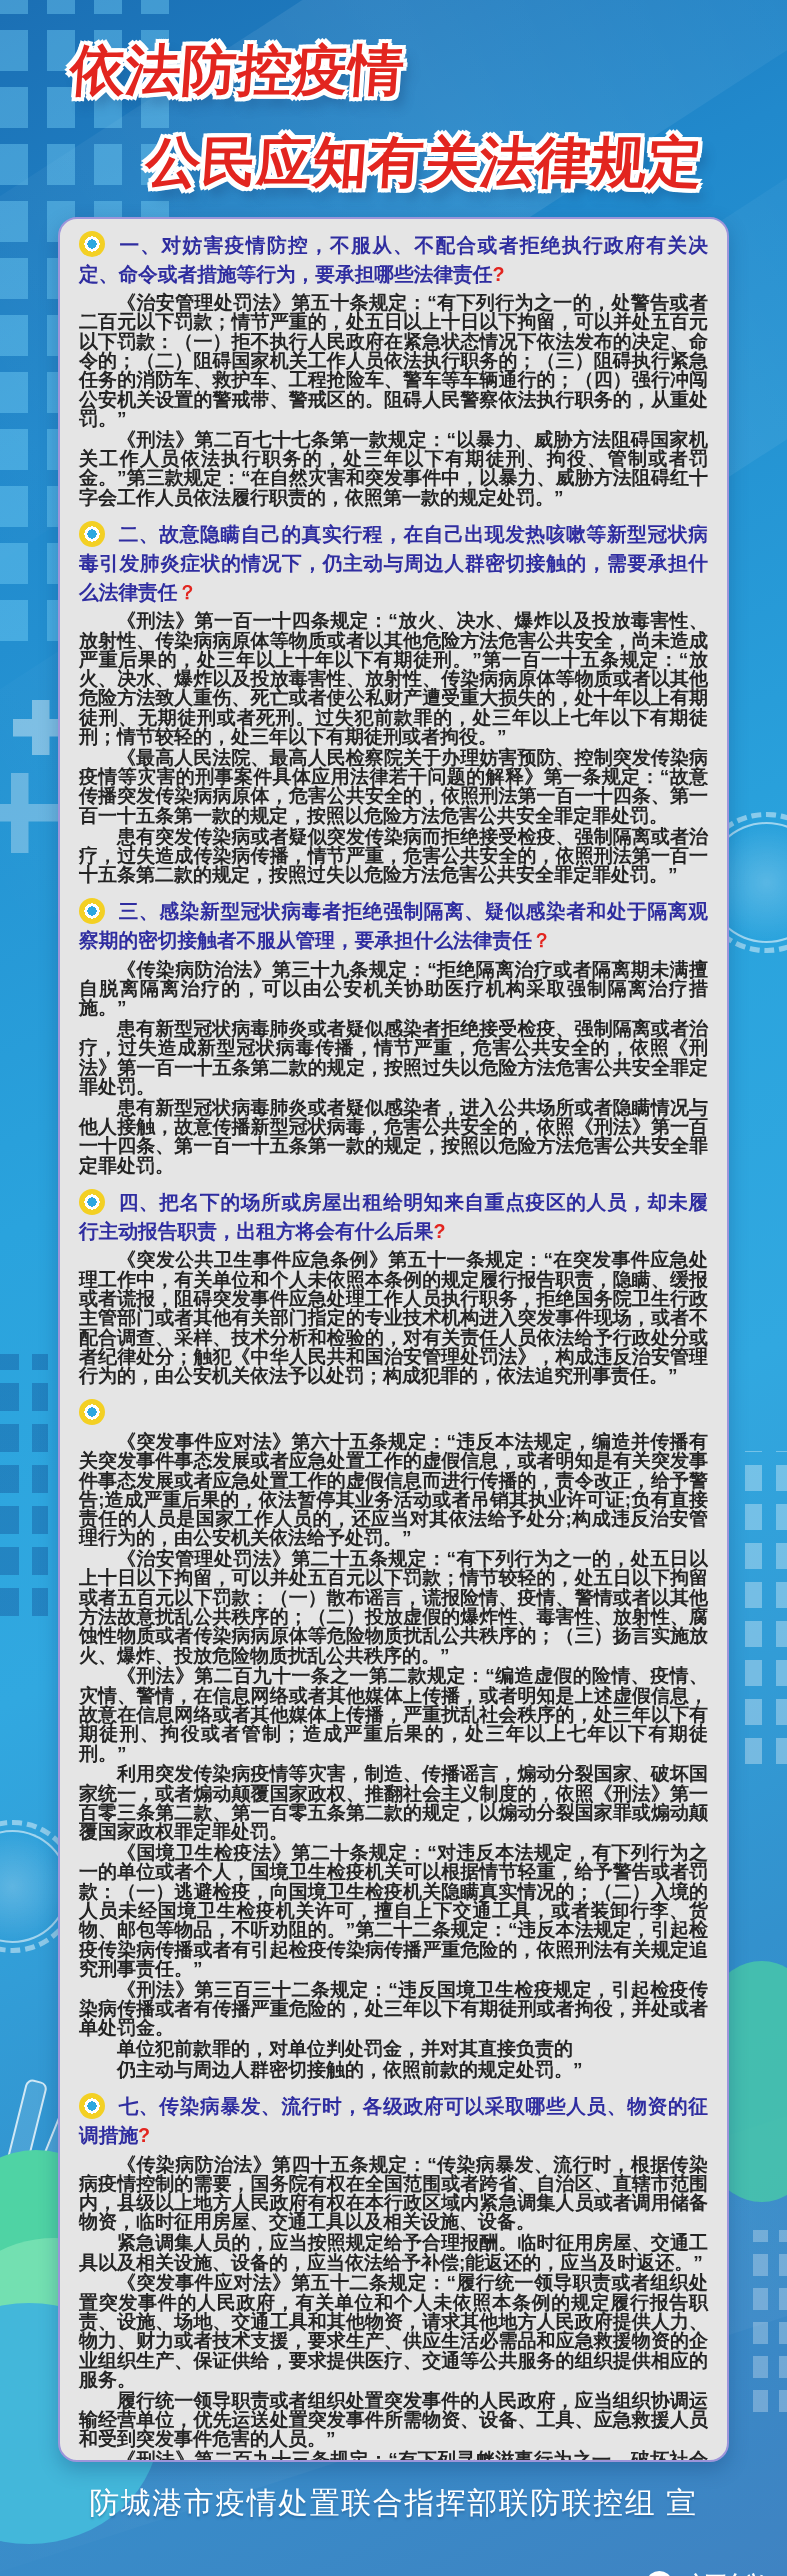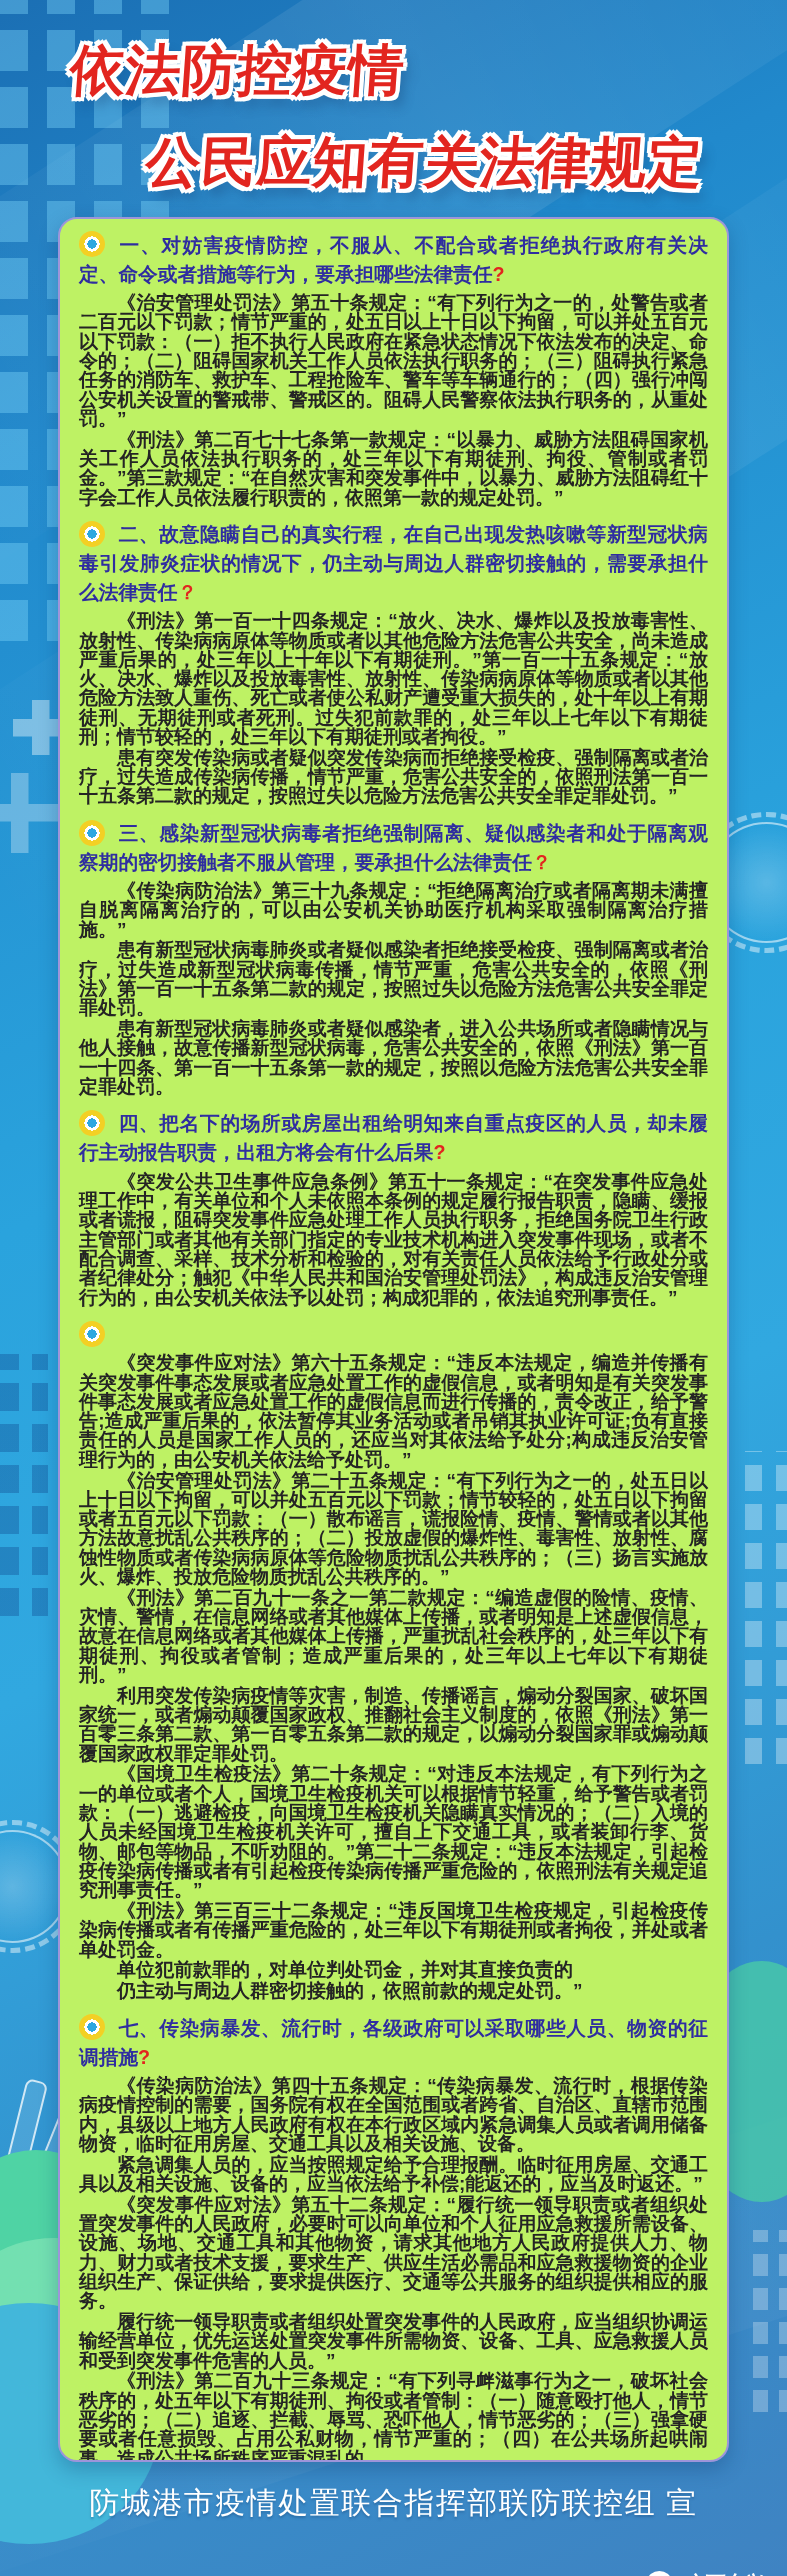--- a/index.html
+++ b/index.html
@@ -56,21 +56,21 @@
   .title-wrap{position:absolute;left:67px;top:32px;z-index:6;transform:skewX(-4deg);}
   .title-line{font-weight:bold;color:var(--title-red,#e2251f);letter-spacing:0.7px;white-space:nowrap;
     text-shadow:
       -3.6px -3.6px 0 #fff,3.6px -3.6px 0 #fff,-3.6px 3.6px 0 #fff,3.6px 3.6px 0 #fff,
       -4.4px 0 0 #fff,4.4px 0 0 #fff,0 -4.4px 0 #fff,0 4.4px 0 #fff,
       7.3px 10.2px 11.7px rgba(20,60,110,.45);}
   .title-line.l1{font-size:55px;line-height:76px;}
   .title-line.l2{font-size:55px;line-height:76px;margin-left:82px;margin-top:16px;}
   
   .panel{position:absolute;left:58px;top:217px;width:671px;height:2245px;z-index:5;
-    background:#bef264;border:2.9px solid var(--panel-border,#9d95da);border-radius:19px;
+    background:#e5e5e5;border:2.9px solid var(--panel-border,#9d95da);border-radius:19px;
     box-sizing:border-box;padding:10.2px 19px 13px;overflow:hidden;
     box-shadow:0 7.3px 19px rgba(10,50,100,.28);}
   .sec-title{font-size:19.7px;line-height:29px;font-weight:bold;color:var(--heading-indigo,#2f2da0);
     text-align:justify;margin:13px 0 4.4px;}
   .sec-title .q{color:var(--title-red,#e2251f);}
   section:first-child .sec-title{margin-top:1.5px;}
   .bullet{display:inline-block;width:26px;height:26px;border-radius:50%;vertical-align:-5.8px;margin-right:13px;
     background:radial-gradient(closest-side,var(--bullet-blue,#2da7e0) 0 36%,#ffffff 36% 58%,var(--bullet-yellow,#f3d024) 58% 100%);}
   .sec-body p{font-size:19px;line-height:19.3px;font-weight:bold;color:#242424;
     text-align:justify;text-indent:2em;margin:0 0 1.5px;}
@@ -116,20 +116,21 @@
     <div class="sec-body">
         <p>《治安管理处罚法》第五十条规定：“有下列行为之一的，处警告或者二百元以下罚款；情节严重的，处五日以上十日以下拘留，可以并处五百元以下罚款：（一）拒不执行人民政府在紧急状态情况下依法发布的决定、命令的；（二）阻碍国家机关工作人员依法执行职务的；（三）阻碍执行紧急任务的消防车、救护车、工程抢险车、警车等车辆通行的；（四）强行冲闯公安机关设置的警戒带、警戒区的。阻碍人民警察依法执行职务的，从重处罚。”</p>
         <p>《刑法》第二百七十七条第一款规定：“以暴力、威胁方法阻碍国家机关工作人员依法执行职务的，处三年以下有期徒刑、拘役、管制或者罚金。”第三款规定：“在自然灾害和突发事件中，以暴力、威胁方法阻碍红十字会工作人员依法履行职责的，依照第一款的规定处罚。”</p>
       </div>
   </section>
 
   <section>
     <div class="sec-title"><span class="bullet"></span><span class="sec-title-text">二、故意隐瞒自己的真实行程，在自己出现发热咳嗽等新型冠状病毒引发肺炎症状的情况下，仍主动与周边人群密切接触的，需要承担什么法律责任<span class="q">？</span></span></div>
     <div class="sec-body">
         <p>《刑法》第一百一十四条规定：“放火、决水、爆炸以及投放毒害性、放射性、传染病病原体等物质或者以其他危险方法危害公共安全，尚未造成严重后果的，处三年以上十年以下有期徒刑。”第一百一十五条规定：“放火、决水、爆炸以及投放毒害性、放射性、传染病病原体等物质或者以其他危险方法致人重伤、死亡或者使公私财产遭受重大损失的，处十年以上有期徒刑、无期徒刑或者死刑。过失犯前款罪的，处三年以上七年以下有期徒刑；情节较轻的，处三年以下有期徒刑或者拘役。”</p>
+        <p>《最高人民法院、最高人民检察院关于办理妨害预防、控制突发传染病疫情等灾害的刑事案件具体应用法律若干问题的解释》第一条规定：“故意传播突发传染病病原体，危害公共安全的，依照刑法第一百一十四条、第一百一十五条第一款的规定，按照以危险方法危害公共安全罪定罪处罚。</p>
         <p>患有突发传染病或者疑似突发传染病而拒绝接受检疫、强制隔离或者治疗，过失造成传染病传播，情节严重，危害公共安全的，依照刑法第一百一十五条第二款的规定，按照过失以危险方法危害公共安全罪定罪处罚。”</p>
       </div>
   </section>
 
   <section>
     <div class="sec-title"><span class="bullet"></span><span class="sec-title-text">三、感染新型冠状病毒者拒绝强制隔离、疑似感染者和处于隔离观察期的密切接触者不服从管理，要承担什么法律责任<span class="q">？</span></span></div>
     <div class="sec-body">
         <p>《传染病防治法》第三十九条规定：“拒绝隔离治疗或者隔离期未满擅自脱离隔离治疗的，可以由公安机关协助医疗机构采取强制隔离治疗措施。”</p>
         <p>患有新型冠状病毒肺炎或者疑似感染者拒绝接受检疫、强制隔离或者治疗，过失造成新型冠状病毒传播，情节严重，危害公共安全的，依照《刑法》第一百一十五条第二款的规定，按照过失以危险方法危害公共安全罪定罪处罚。</p>
         <p>患有新型冠状病毒肺炎或者疑似感染者，进入公共场所或者隐瞒情况与他人接触，故意传播新型冠状病毒，危害公共安全的，依照《刑法》第一百一十四条、第一百一十五条第一款的规定，按照以危险方法危害公共安全罪定罪处罚。</p>
@@ -160,21 +161,21 @@
         <p>单位犯前款罪的，对单位判处罚金，并对其直接负责的</p>
         <p>仍主动与周边人群密切接触的，依照前款的规定处罚。”</p>
       </div>
   </section>
 
   <section>
     <div class="sec-title"><span class="bullet"></span><span class="sec-title-text">七、传染病暴发、流行时，各级政府可以采取哪些人员、物资的征调措施<span class="q">?</span></span></div>
     <div class="sec-body">
         <p>《传染病防治法》第四十五条规定：“传染病暴发、流行时，根据传染病疫情控制的需要，国务院有权在全国范围或者跨省、自治区、直辖市范围内，县级以上地方人民政府有权在本行政区域内紧急调集人员或者调用储备物资，临时征用房屋、交通工具以及相关设施、设备。</p>
         <p>紧急调集人员的，应当按照规定给予合理报酬。临时征用房屋、交通工具以及相关设施、设备的，应当依法给予补偿;能返还的，应当及时返还。”</p>
-        <p>《突发事件应对法》第五十二条规定：“履行统一领导职责或者组织处置突发事件的人民政府，必要时可以向单位和个人征用应急救援所需设备、设施、场地、交通工具和其他物资，请求其他地方人民政府提供人力、物力、财力或者技术支援，要求生产、供应生活必需品和应急救援物资的企业组织生产、保证供给，要求提供医疗、交通等公共服务的组织提供相应的服务。</p>
+        <p>《突发事件应对法》第五十二条规定：“履行统一领导职责或者组织处置突发事件的人民政府，有关单位和个人未依照本条例的规定履行报告职责、设施、场地、交通工具和其他物资，请求其他地方人民政府提供人力、物力、财力或者技术支援，要求生产、供应生活必需品和应急救援物资的企业组织生产、保证供给，要求提供医疗、交通等公共服务的组织提供相应的服务。</p>
         <p>履行统一领导职责或者组织处置突发事件的人民政府，应当组织协调运输经营单位，优先运送处置突发事件所需物资、设备、工具、应急救援人员和受到突发事件危害的人员。”</p>
       </div>
   </section>
 
   <section>
     <div class="sec-body">
         <p>《刑法》第二百九十三条规定：“有下列寻衅滋事行为之一，破坏社会秩序的，处五年以下有期徒刑、拘役或者管制：（一）随意殴打他人，情节恶劣的；（二）追逐、拦截、辱骂、恐吓他人，情节恶劣的；（三）强拿硬要或者任意损毁、占用公私财物，情节严重的；（四）在公共场所起哄闹事，造成公共场所秩序严重混乱的。</p>
         <p>纠集他人多次实施前款行为，严重破坏社会秩序的，处五年以上十年以下有期徒刑，可以并处罚金。”</p>
       </div>
   </section>

